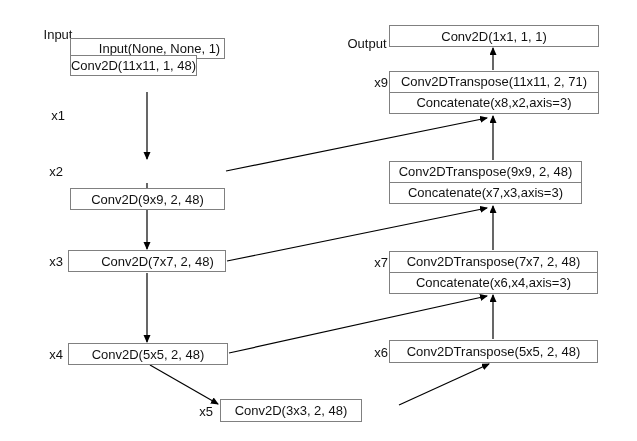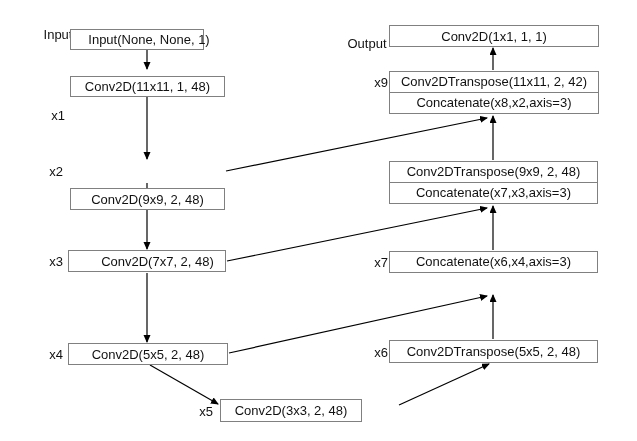--- a/index.html
+++ b/index.html
@@ -30,29 +30,29 @@
   .lbl {
     position: absolute;
     transform: translate(-50%, -50%);
     font-size: 13px;
     color: #111111;
     white-space: nowrap;
     padding-left: 32px;
   }
 
   
-  #b-input  { left: 70px;  top: 29px;  width: 134px; height: 21px; padding-left: 24px; }
-  #b-x1     { left: 70px;  top: 76px;  width: 155px; height: 21px; }
+  #b-input  { left: 70px;  top: 38px;  width: 155px; height: 21px; padding-left: 24px; }
+  #b-x1     { left: 70px;  top: 55px;  width: 127px; height: 21px; }
   #b-x2     { left: 70px;  top: 160px; width: 155px; height: 22px; margin-top: 28px; }
   #b-x3     { left: 68px;  top: 250px; width: 158px; height: 22px; padding-left: 21px; }
   #b-x4     { left: 68px;  top: 343px; width: 160px; height: 22px; justify-content: center; }
   #b-x5     { left: 220px; top: 399px; width: 142px; height: 23px; }
   #b-x6     { left: 389px; top: 340px; width: 209px; height: 23px; }
   #b-x7     { left: 389px; top: 251px; width: 209px; }
-  #b-x8     { left: 389px; top: 161px; width: 209px; }
+  #b-x8     { left: 389px; top: 161px; width: 193px; }
   #b-x9     { left: 389px; top: 71px;  width: 210px; }
   #b-output { left: 389px; top: 25px;  width: 210px; height: 22px; }
 
   
   #lbl-input  { left: 42px;  top: 34px;  }
   #lbl-x1     { left: 42px;  top: 81px; margin-top: 34px;  }
   #lbl-x2     { left: 40px;  top: 171px; }
   #lbl-x3     { left: 40px;  top: 261px; }
   #lbl-x4     { left: 40px;  top: 354px; }
   #lbl-x5     { left: 190px; top: 411px; }
@@ -117,27 +117,28 @@
   </div>
 
   <div class="box box1" id="b-x5">
     <span class="row">Conv2D(3x3, 2, 48)</span>
   </div>
 
   <div class="box box1" id="b-x6">
     <span class="row">Conv2DTranspose(5x5, 2, 48)</span>
   </div>
   <div class="box box2" id="b-x7">
+    <div class="row">Conv2DTranspose(7x7, 2, 48)</div>
     <div class="row">Concatenate(x6,x4,axis=3)</div>
   </div>
   <div class="box box2" id="b-x8">
     <div class="row">Conv2DTranspose(9x9, 2, 48)</div>
     <div class="row">Concatenate(x7,x3,axis=3)</div>
   </div>
   <div class="box box2" id="b-x9">
-    <div class="row">Conv2DTranspose(11x11, 2, 42)</div>
+    <div class="row">Conv2DTranspose(11x11, 2, 71)</div>
     <div class="row">Concatenate(x8,x2,axis=3)</div>
   </div>
   <div class="box box1" id="b-output">
     <span class="row">Conv2D(1x1, 1, 1)</span>
   </div>
 
 </div>
 
 </body></html>

